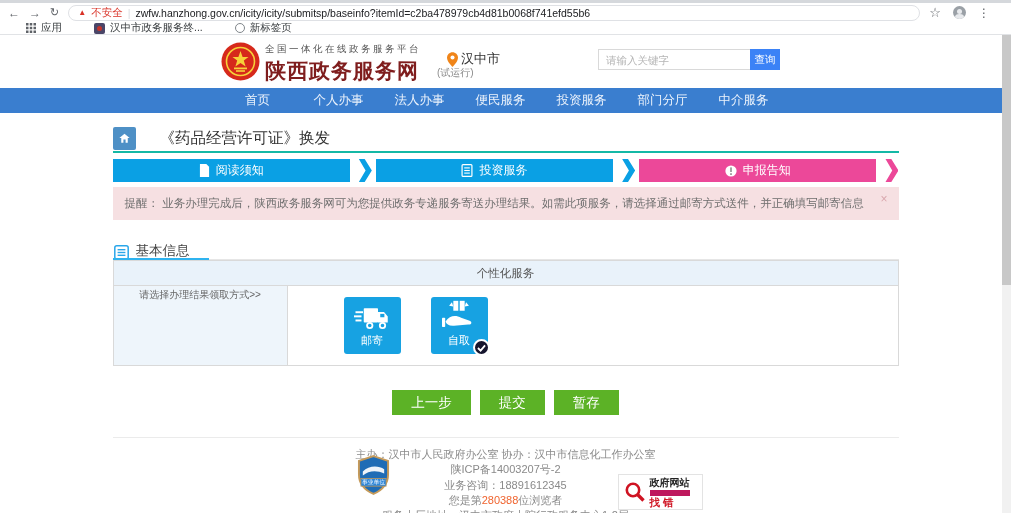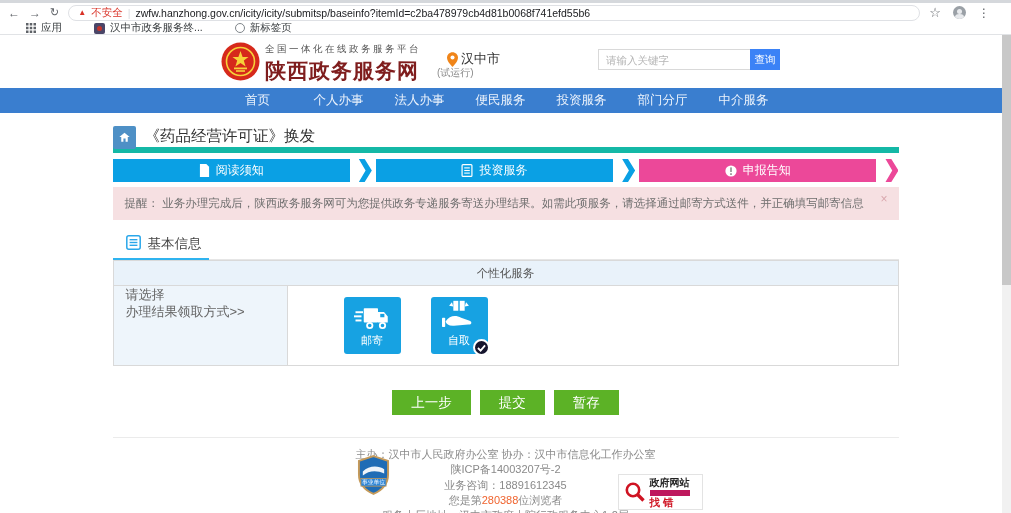--- a/index.html
+++ b/index.html
@@ -44,41 +44,41 @@
   .searchinput { width:152px; height:21px; border:1px solid #d9d9d9; border-right:none; padding:0 7px; font-size:10.5px; color:#333; outline:none; font-family:inherit; }
   .searchinput::placeholder { color:#b5b5b5; }
   .searchbtn { width:30px; height:21px; background:#3b82f6; color:#fff; border:none; font-size:10.5px; font-family:inherit; }
 
   
   .mainnav { height:25px; background:#3a7ecf; display:flex; align-items:center; padding-left:217px; }
   .mainnav .item { width:81px; text-align:center; font-size:12.5px; color:#ecf3fc; }
 
   
   .container { width:786px; margin:0 auto; position:relative; }
-  .titlerow { margin-top:13px; height:27px; border-bottom:6px solid #14b8a6; display:flex; gap:9px; }
+  .titlerow { margin-top:13px; height:27px; border-bottom:2px solid #14b8a6; display:flex; align-items:center; gap:24px; }
   .homebadge { width:23px; height:23px; background:#4e90c6; border-radius:2px; display:flex; align-items:center; justify-content:center; }
   .pagetitle { font-size:15.5px; color:#333; }
 
   .steps { margin-top:6px; display:flex; gap:4px; height:23px; }
   .step { flex:1; display:flex; gap:9px; }
   .step .bar { flex:1; display:flex; align-items:center; justify-content:center; gap:6px; color:#fff; font-size:12px; background:#0aa0e4; }
   .step .chev { width:13px; background:#0aa0e4; clip-path:polygon(0 0,45% 0,100% 50%,45% 100%,0 100%,52% 50%); }
   .step.inactive .bar, .step.inactive .chev { background:#ec4899; }
 
   .alert { margin-top:5px; height:33px; background:#f6e0e2; position:relative; display:flex; align-items:center; padding:0 12px; font-size:11.5px; color:#6e6e6e; }
   .alert .close { position:absolute; right:11px; top:5px; color:#d9a7ad; font-size:12px; }
 
   .tabrow { margin-top:15px; height:25px; border-bottom:1px solid #e6e6e6; position:relative; }
-  .tab { position:absolute; left:13px; top:0; height:25px; display:flex; align-items:flex-start; gap:7px; font-size:13.5px; color:#444; }
+  .tab { position:absolute; left:1px; top:0; height:25px; display:flex; align-items:flex-end; gap:7px; font-size:13.5px; color:#444; }
   .tabunderline { position:absolute; left:0; bottom:-1px; width:96px; height:2px; background:#2fb3ef; }
 
   .ptable { border:1px solid #d9d9d9; margin-top:0; }
   .ptable .thead { height:25px; background:#e9f2fa; border-bottom:1px solid #d9d9d9; display:flex; align-items:center; justify-content:center; font-size:11.5px; color:#555; }
   .ptable .tbody { display:flex; height:79px; }
-  .cell-label { width:174px; background:#eef5fb; border-right:1px solid #d9d9d9; display:flex; flex-direction:column; justify-content:flex-start; padding:0 12px; font-size:13px; color:#666; line-height:17px; }
+  .cell-label { width:174px; background:#eef5fb; border-right:1px solid #d9d9d9; display:flex; justify-content:center; padding:0 12px; font-size:10px; color:#666; line-height:17px; }
   .cell-opts { flex:1; background:#fff; display:flex; align-items:center; gap:30px; padding-left:56px; }
   .tile { width:57px; height:57px; background:#17a2e2; border-radius:3px; position:relative; display:flex; flex-direction:column; align-items:center; }
   .tile .ticon { height:33px; display:flex; align-items:flex-end; justify-content:center; }
   .tile .tlabel { color:#fff; font-size:11px; margin-top:3px; }
   .badge { position:absolute; right:-2px; bottom:-2px; width:17px; height:17px; border-radius:50%; background:#15152e; border:2px solid #fff; display:flex; align-items:center; justify-content:center; }
 
   .btnrow { margin-top:24px; display:flex; justify-content:center; gap:9px; }
   .greenbtn { height:25px; padding:0 19px; background:#5cb226; border:none; color:#fff; font-size:13.5px; font-family:inherit; line-height:25px; }
 
   

